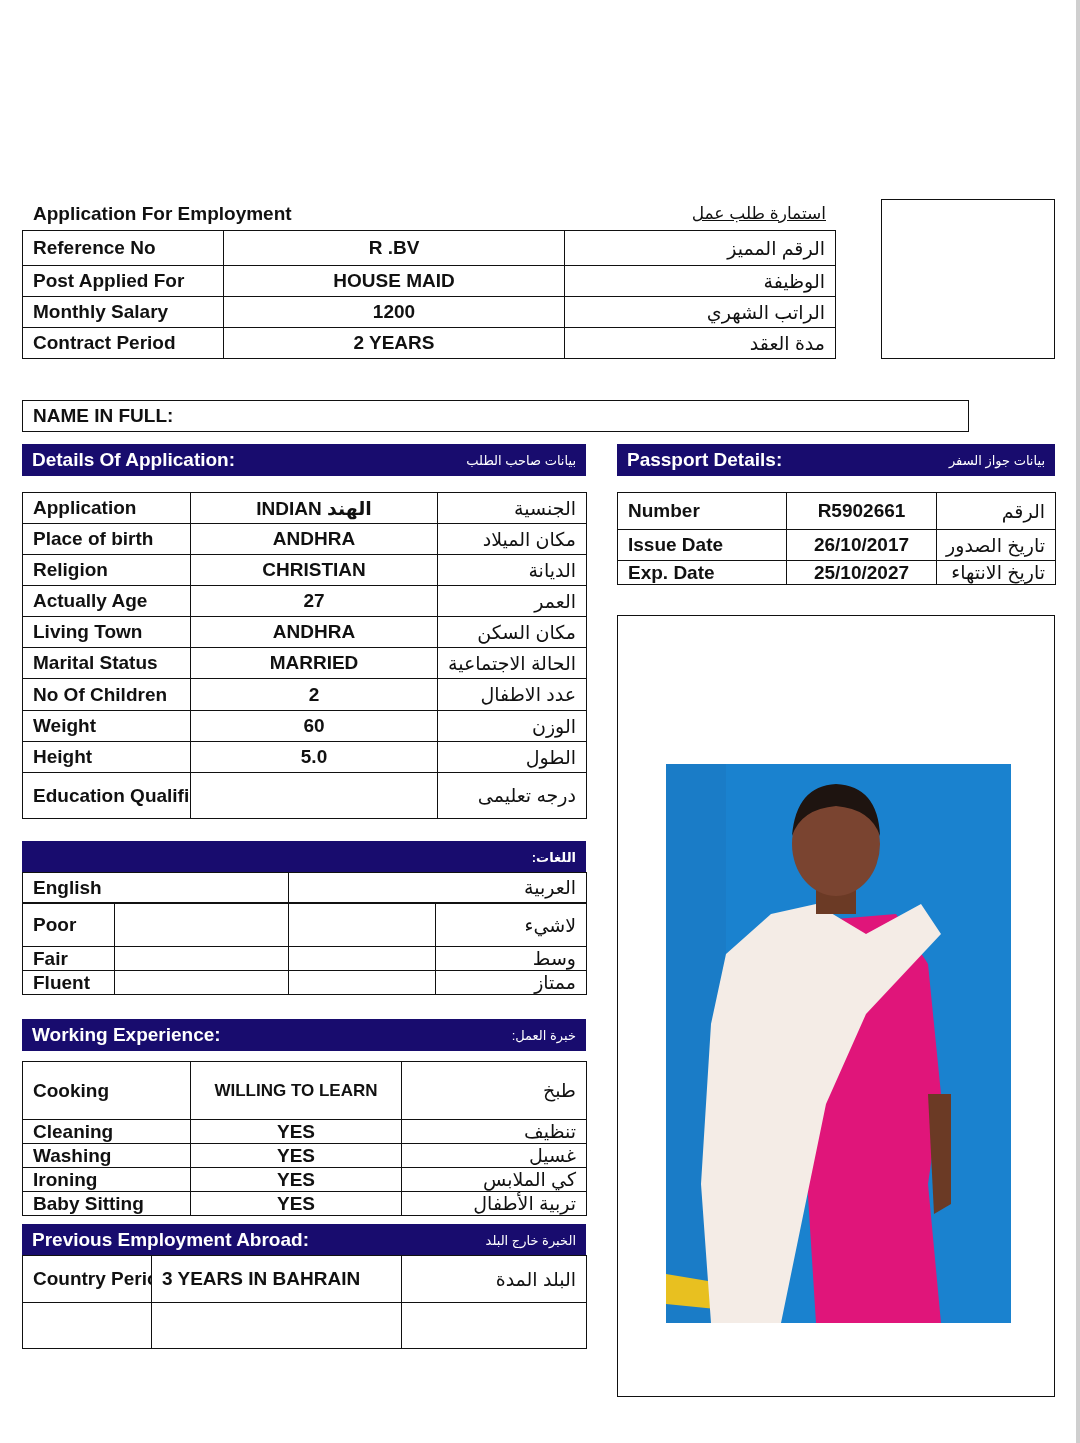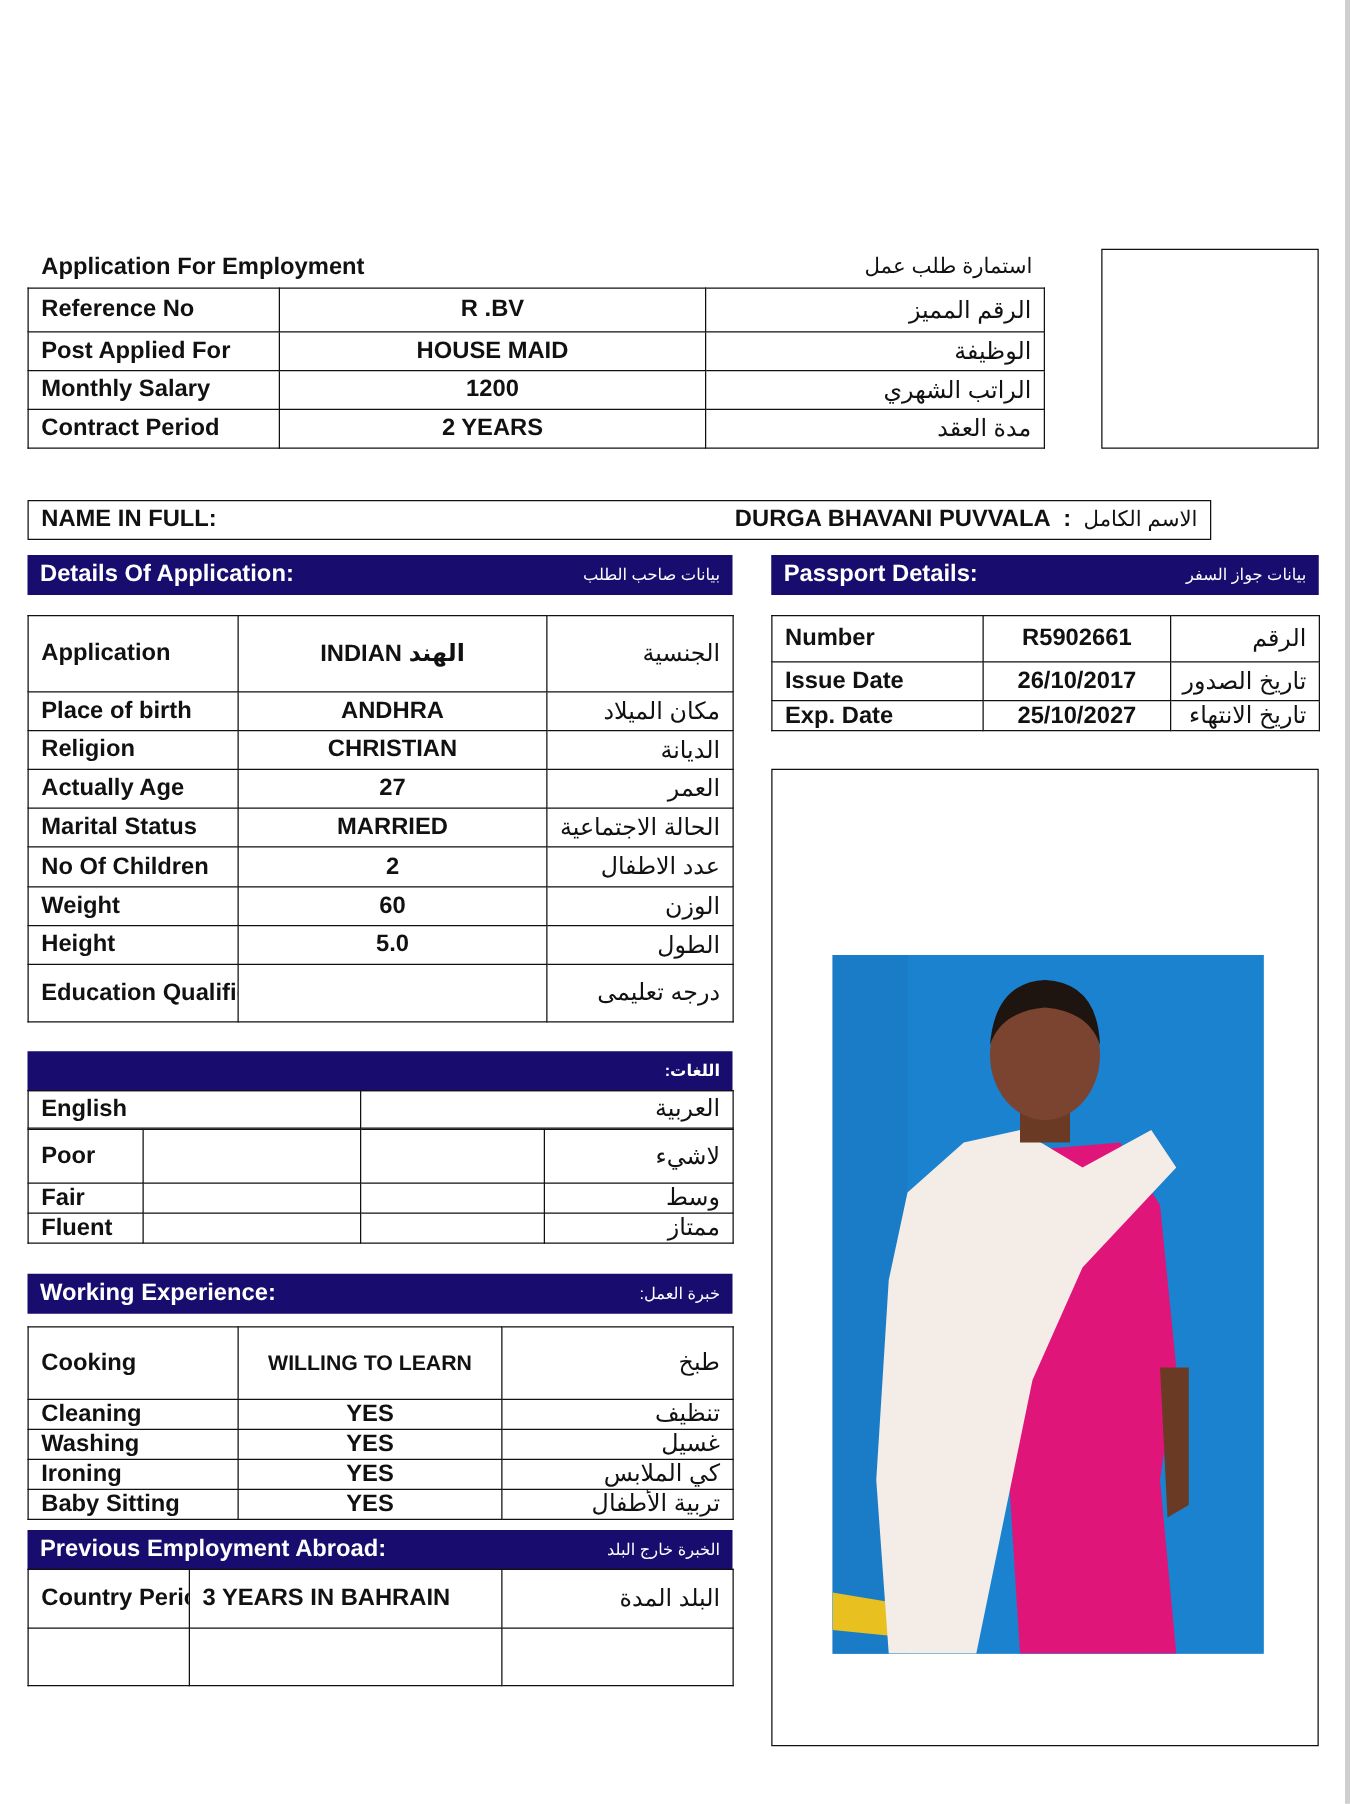--- a/index.html
+++ b/index.html
@@ -33,21 +33,21 @@
     background:linear-gradient(90deg,#1f78c8 0%,#1a88d4 30%,#137fc8 70%,#1d8ad6 100%);
     overflow:hidden;
   }
 </style>
 </head>
 <body>
 
 <div class="abs scroll-edge"></div>
 
 <div class="abs title-en" style="left:33px;top:203px;">Application For Employment</div>
-<div class="abs title-ar" style="left:640px;top:203px;width:186px;">استمارة طلب  عمل</div>
+<div class="abs title-ar" style="left:640px;top:203px;width:186px;text-decoration:underline;">استمارة طلب  عمل</div>
 
 <table class="grid" style="left:22px;top:230px;width:813px;height:128px;">
   <colgroup>
       <col style="width:201px">
       <col style="width:341px">
       <col style="width:271px">
     </colgroup>
   <tbody>
       <tr style="height:35px">
     <td class="lbl">Reference No</td>
@@ -69,25 +69,20 @@
     <td class="val">2 YEARS</td>
     <td class="ar">مدة العقد</td>
   </tr>
 </tbody>
   </table>
 
 <div class="abs box" style="left:881px;top:199px;width:174px;height:160px;"></div>
 
 <div class="abs box name-row" style="left:22px;top:400px;width:947px;height:32px;">
   <span>NAME IN FULL:</span>
-  <span class="right">
-    <span>DURGA BHAVANI PUVVALA</span>
-    <span>:</span>
-    <span class="ar">الاسم الكامل</span>
-  </span>
 </div>
 
 <div class="abs bar" style="left:22px;top:444px;width:564px;">
   <span>Details Of Application:</span>
   <span class="ar">بيانات صاحب الطلب</span>
 </div>
 
 <div class="abs bar" style="left:617px;top:444px;width:438px;">
   <span>Passport Details:</span>
   <span class="ar">بيانات جواز السفر</span>
@@ -112,20 +107,25 @@
   </tr>
   <tr style="height:31px">
     <td class="lbl">Religion</td>
     <td class="val">CHRISTIAN</td>
     <td class="ar">الديانة</td>
   </tr>
   <tr style="height:31px">
     <td class="lbl">Actually Age</td>
     <td class="val">27</td>
     <td class="ar">العمر</td>
+  </tr>
+  <tr style="height:31px">
+    <td class="lbl">Living Town</td>
+    <td class="val">ANDHRA</td>
+    <td class="ar">مكان السكن</td>
   </tr>
   <tr style="height:31px">
     <td class="lbl">Marital Status</td>
     <td class="val">MARRIED</td>
     <td class="ar">الحالة الاجتماعية</td>
   </tr>
   <tr style="height:32px">
     <td class="lbl">No Of Children</td>
     <td class="val">2</td>
     <td class="ar">عدد الاطفال</td>

